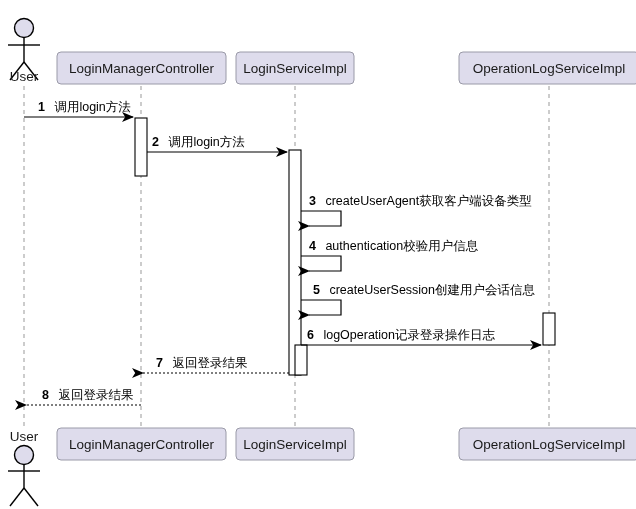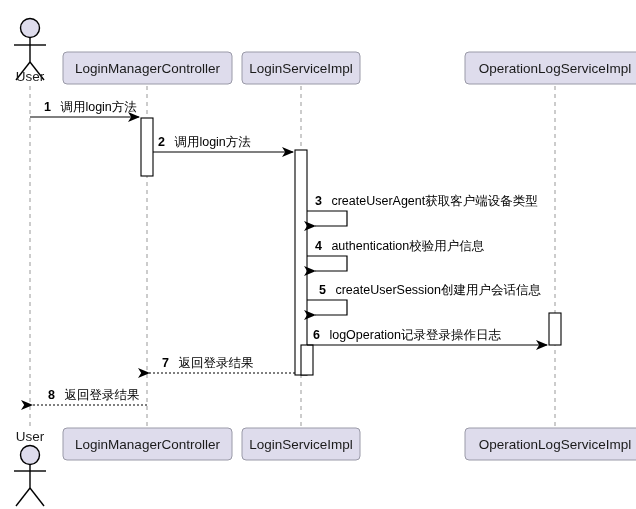--- a/index.html
+++ b/index.html
@@ -9,21 +9,21 @@
   }
   body {
     width: 636px;
     height: 509px;
     position: relative;
     font-family: "Liberation Sans", "DejaVu Sans", sans-serif;
     overflow: hidden;
   }
   #diagram-root {
     position: absolute;
-    left: 10px; top: 0;
+    left: 4px; top: 0;
     width: 624px;
     height: 509px;
     border-radius: 26px;
   }
   svg.seq {
     position: absolute;
     left: 0; top: 0;
     width: 636px;
     height: 509px;
     display: block;

